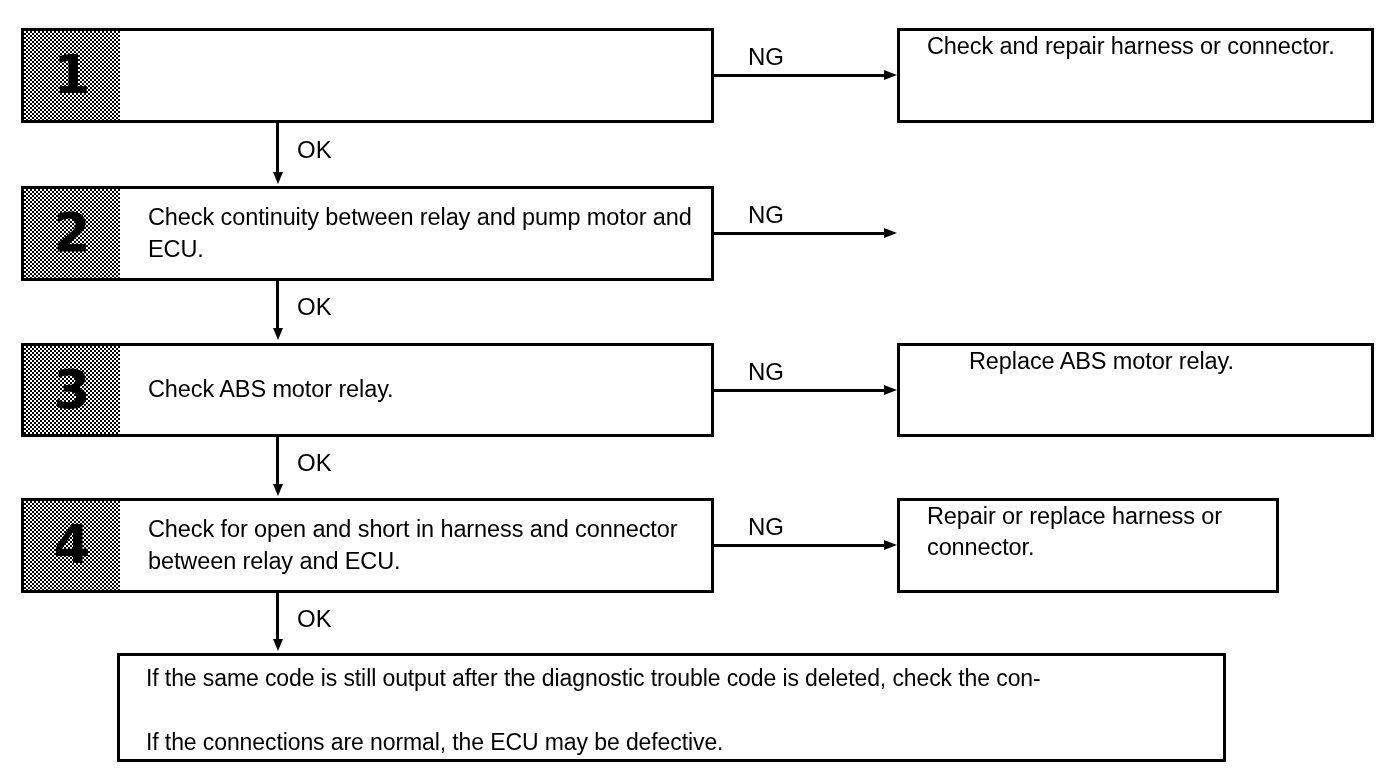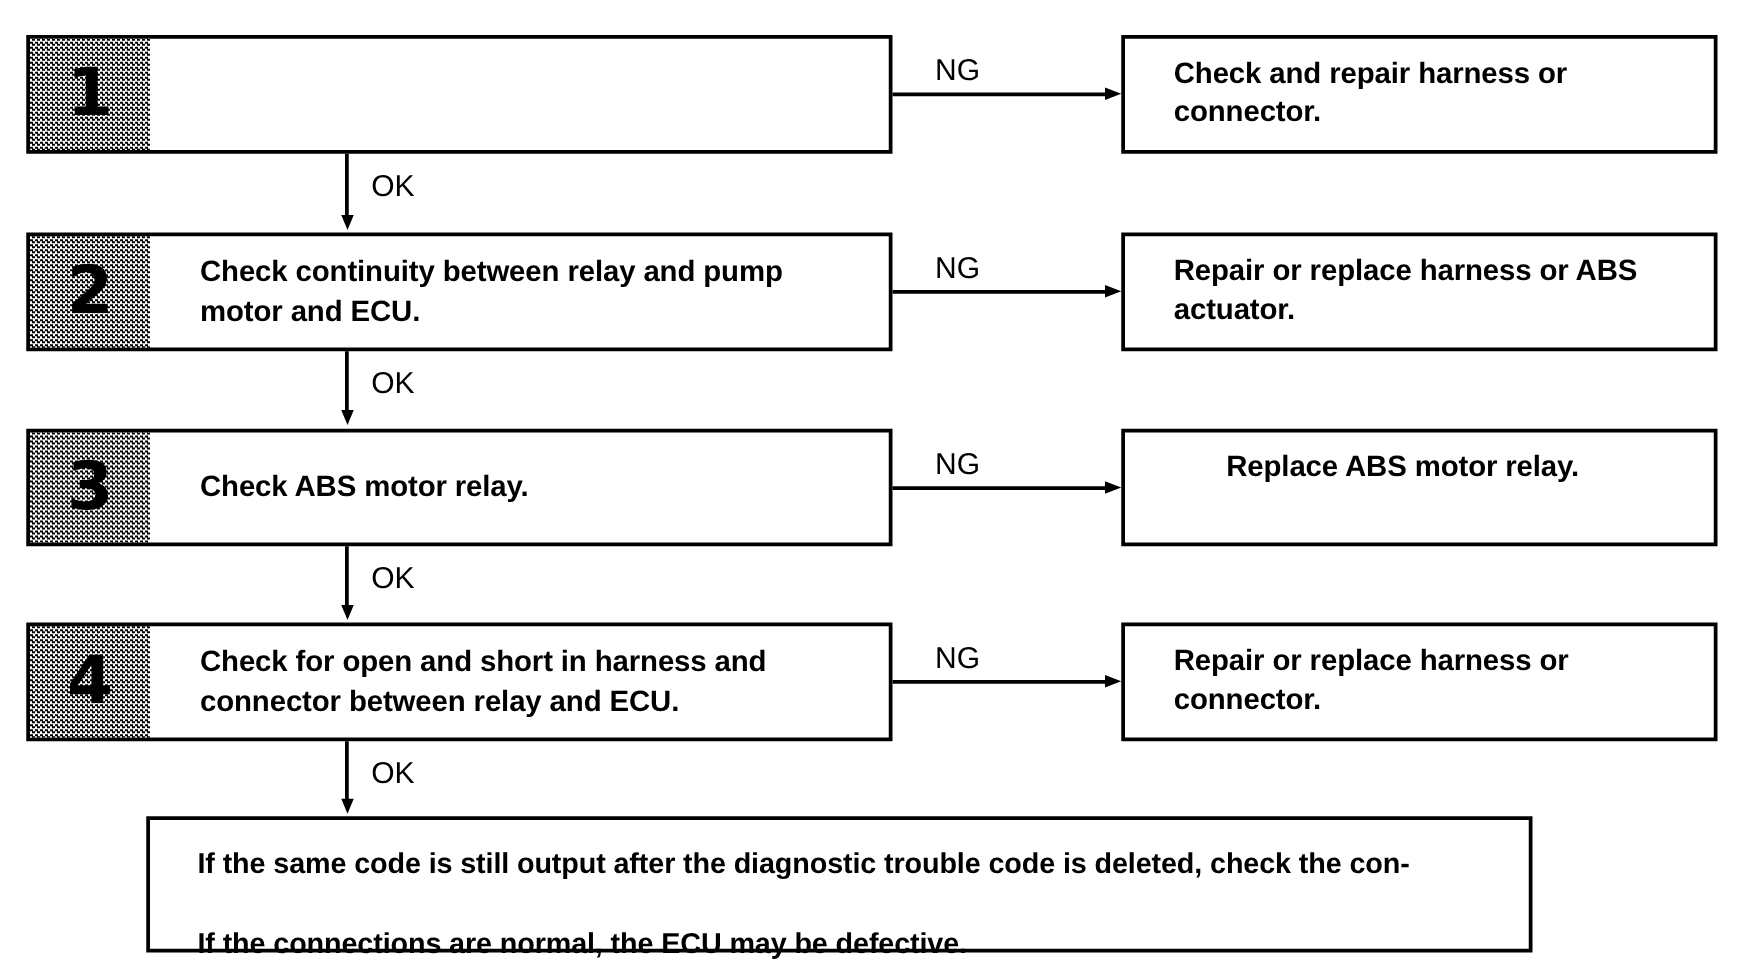--- a/index.html
+++ b/index.html
@@ -53,25 +53,25 @@
     z-index: 2;
     transform: translateY(-1px);
   }
   .box-text {
     flex: 1 1 auto;
     display: flex;
     align-items: center;
     padding: 0 14px 0 28px;
   }
   .box-text p {
-    margin: 12px;
+    margin: 0;
     font-size: 23.5px;
     line-height: 1.34;
     letter-spacing: -0.1px;
-    font-weight: 700;
+    font-weight: 400;
   }
   .box-right .box-text {
     padding: 0 14px 0 27px;
   }
   .box-note .box-text {
     padding: 6px 10px 6px 26px;
     align-items: center;
   }
   .box-note p {
     font-size: 23px;
@@ -146,25 +146,20 @@
     </div>
     <div class="box-text">
       <p>Check continuity between relay and pump motor and ECU.</p>
     </div>
   </div>
 
   <div class="hline" style="left:714px; top:232px; width:170px;"></div>
   <div class="arrow-right" style="left:884px; top:227.5px;"></div>
   <div class="edge-label" style="left:748px; top:203px;">NG</div>
 
-  <div class="box box-right" style="left:897px; top:186px; width:477px; height:95px;">
-    <div class="box-text">
-      <p>Repair or replace harness or ABS actuator.</p>
-    </div>
-  </div>
 
   <div class="vline" style="left:276px; top:281px; height:50px;"></div>
   <div class="arrow-down" style="left:272.5px; top:328px;"></div>
   <div class="edge-label" style="left:297px; top:295px;">OK</div>
 
   <div class="box box-left" style="left:21px; top:343px; width:693px; height:94px;">
     <div class="badge">
       <span class="badge-num">3</span>
     </div>
     <div class="box-text">
@@ -192,21 +187,21 @@
     </div>
     <div class="box-text">
       <p>Check for open and short in harness and connector between relay and ECU.</p>
     </div>
   </div>
 
   <div class="hline" style="left:714px; top:544px; width:170px;"></div>
   <div class="arrow-right" style="left:884px; top:539.5px;"></div>
   <div class="edge-label" style="left:748px; top:515px;">NG</div>
 
-  <div class="box box-right" style="left:897px; top:498px; width:477px; height:95px;">
+  <div class="box box-right" style="left:897px; top:498px; width:382px; height:95px;">
     <div class="box-text">
       <p>Repair or replace harness or connector.</p>
     </div>
   </div>
 
   <div class="vline" style="left:276px; top:593px; height:47px;"></div>
   <div class="arrow-down" style="left:272.5px; top:639px;"></div>
   <div class="edge-label" style="left:297px; top:607px;">OK</div>
 
   <div class="box box-note" style="left:117px; top:653px; width:1109px; height:109px;">

